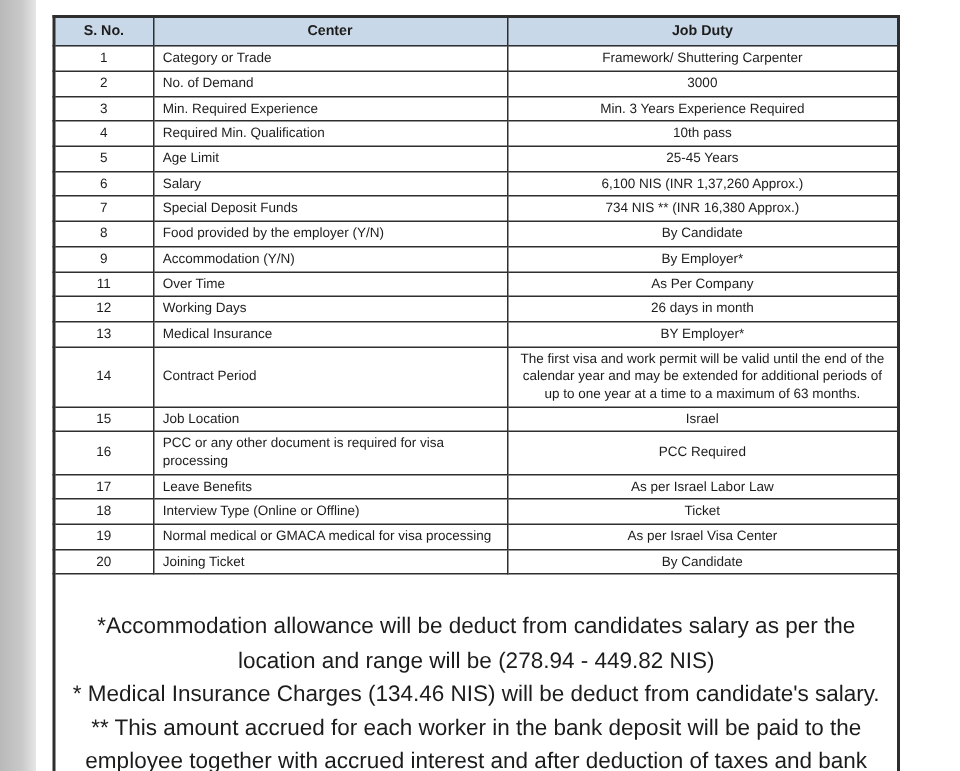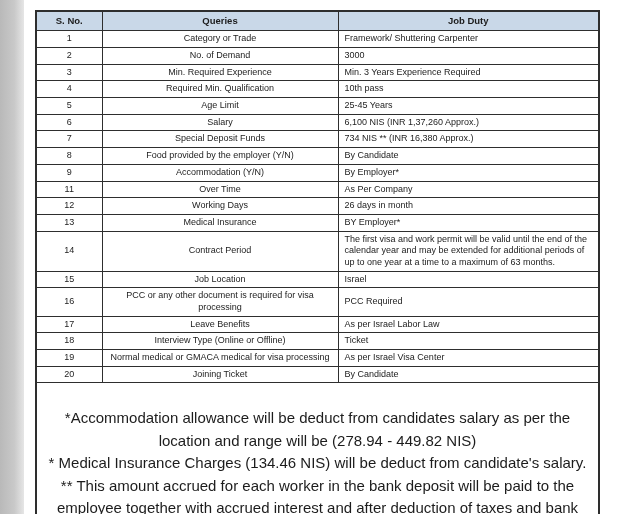--- a/index.html
+++ b/index.html
@@ -44,22 +44,22 @@
     text-align:center;
   }
   .job-table tbody td{
     padding:2px 6px;
     vertical-align:middle;
   }
   .col-sno{width:66px;}
   .col-query{width:236px;}
   .col-role{width:auto;}
   td.sno{text-align:center;}
-  td.query{text-align:center;margin-top:30px;}
-  td.role{text-align:left;padding:2px 4px;}
+  td.query{text-align:left;margin-top:30px;}
+  td.role{text-align:center;padding:2px 4px;}
   tfoot td.notes{
     text-align:center;
     padding:24px 8px 14px 8px;
     font-size:15px;
     line-height:1.5;
     margin-left:44px;
   }
   tfoot td.notes p{margin:0;}
 </style>
 </head>
@@ -70,21 +70,21 @@
 <div class="doc">
   <table class="job-table">
     <colgroup>
       <col class="col-sno">
         <col class="col-query">
         <col class="col-role">
     </colgroup>
     <thead>
       <tr>
         <th>S. No.</th>
-        <th>Queries</th>
+        <th>Center</th>
         <th>Job Duty</th>
       </tr>
     </thead>
     <tbody id="table-body">
   <tr>
     <td class="sno">1</td>
     <td class="query">Category or Trade</td>
     <td class="role">Framework/ Shuttering Carpenter</td>
   </tr>
 

